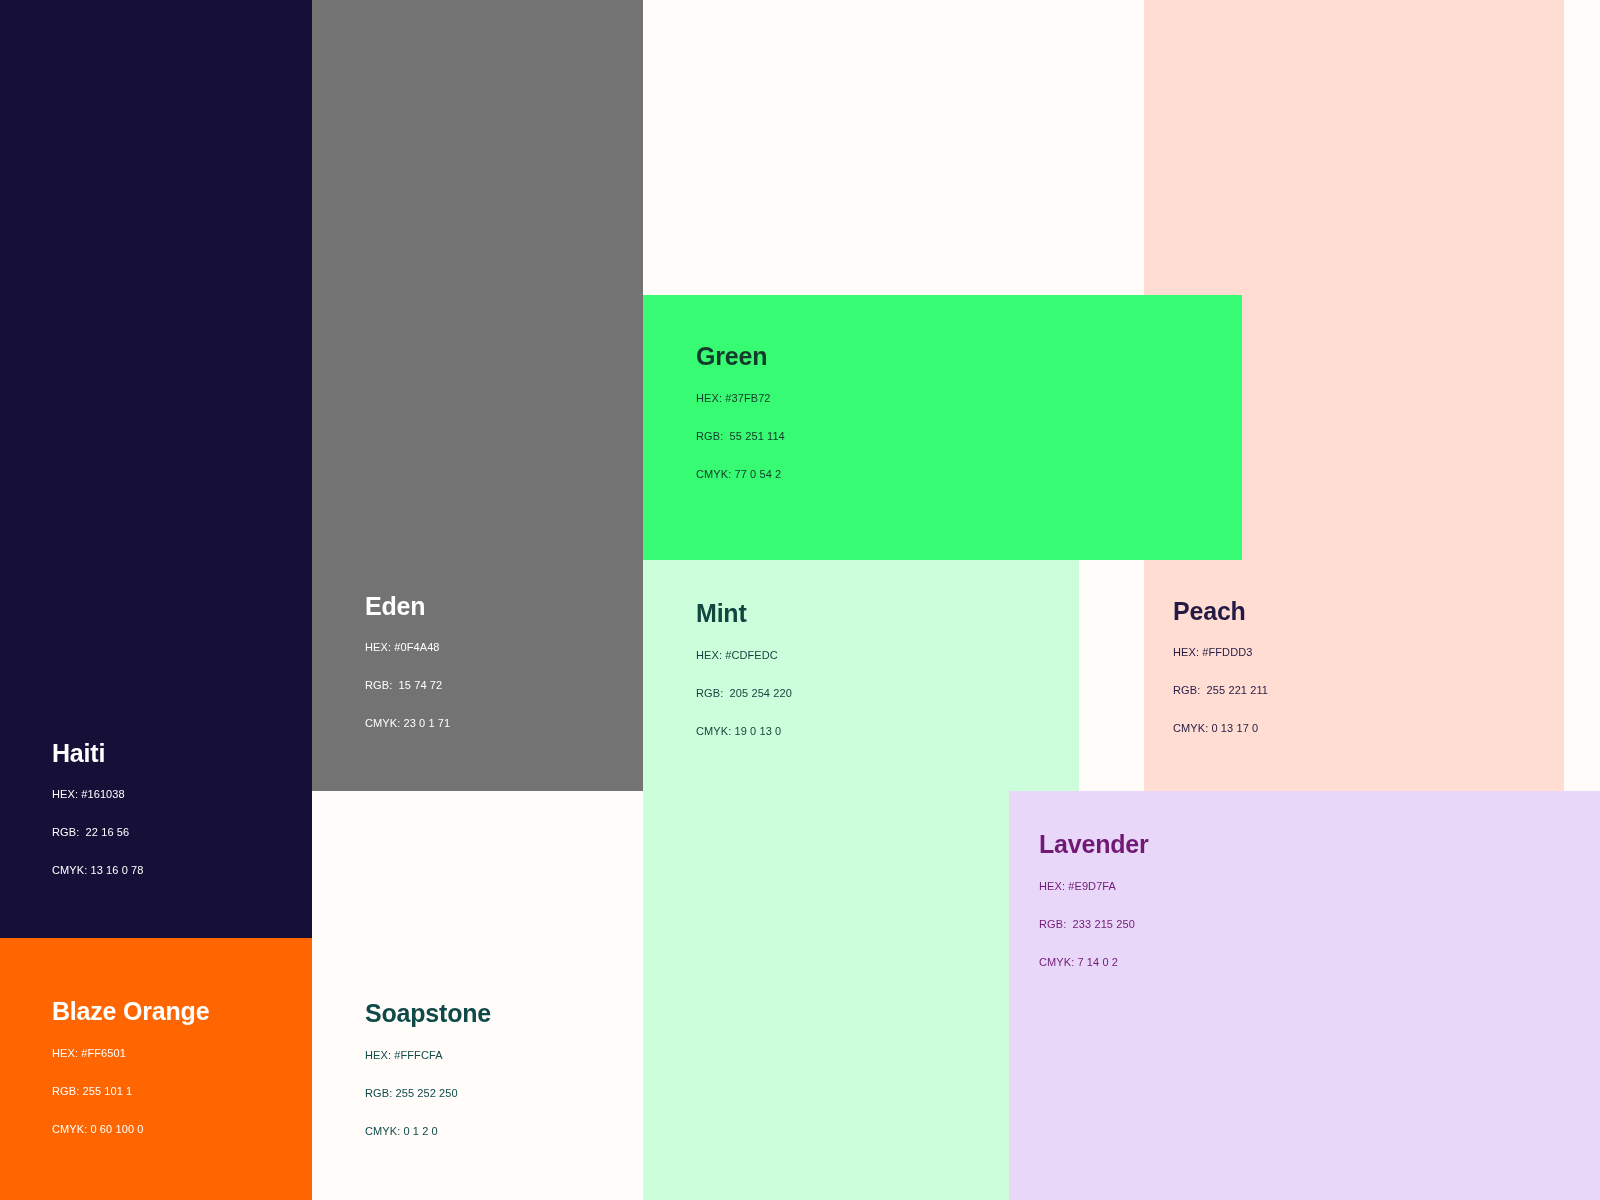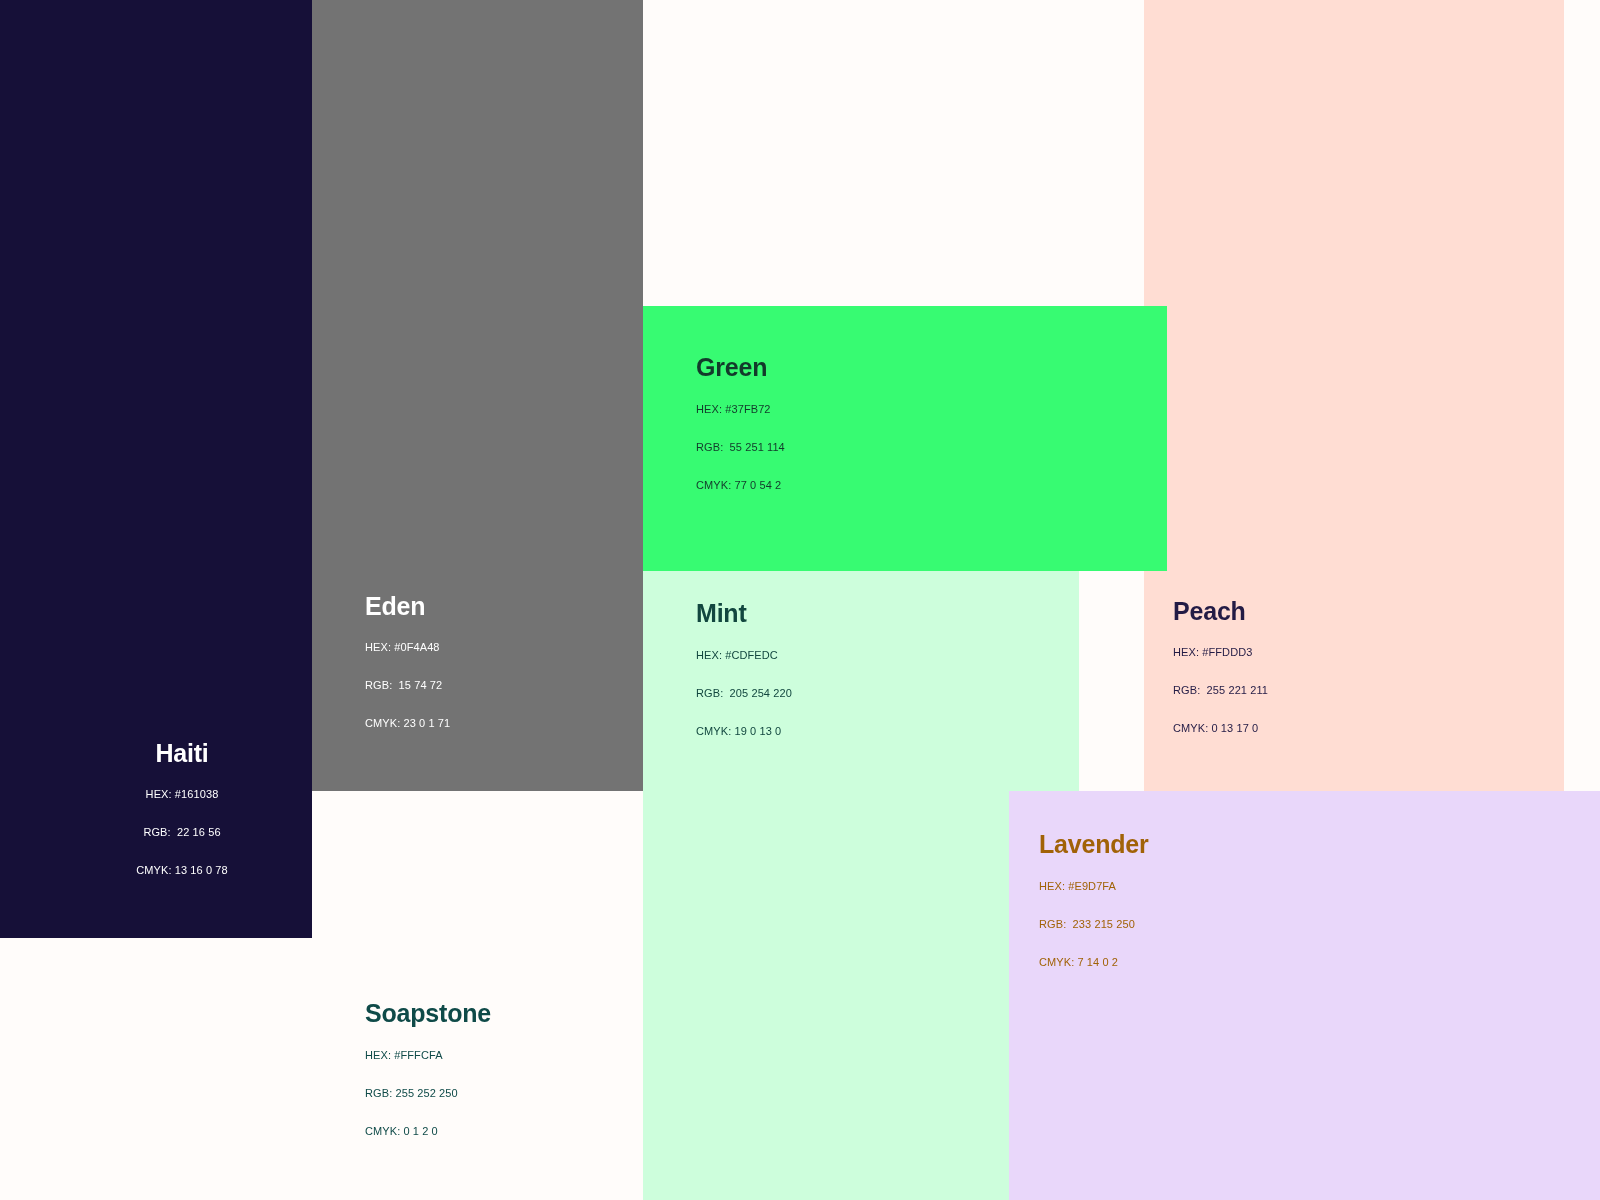--- a/index.html
+++ b/index.html
@@ -35,65 +35,73 @@
     font-size: 11px;
     font-weight: 400;
     line-height: 1.0;
     margin: 0 0 27px 0;
     letter-spacing: 0.1px;
     white-space: pre;
   }
   .spec:last-child { margin-bottom: 0; }
 
   
-  #sw-haiti { left: 0; top: 0; width: 312px; height: 938px; background: #161038; text-align: center; }
+  #sw-haiti { left: 0; top: 0; width: 312px; height: 938px; background: #161038; }
   #sw-haiti .swatch-body { left: 52px; bottom: 62px; color: #FFFFFF; }
 
   
   #sw-blaze { left: 0; top: 938px; width: 312px; height: 262px; background: #FF6501; }
   #sw-blaze .swatch-body { left: 52px; top: 60px; color: #FFFFFF; }
 
   
   #sw-eden { left: 312px; top: 0; width: 331px; height: 791px; background: #737373; }
   #sw-eden .swatch-body { left: 53px; bottom: 62px; color: #FFFFFF; }
 
   
   #sw-soapstone { left: 312px; top: 791px; width: 331px; height: 409px; background: #FFFCFA; border-radius: 19px; }
   #sw-soapstone .swatch-body { left: 53px; top: 209px; color: #0F4A48; }
 
   
-  #sw-green { left: 643px; top: 295px; width: 524px; height: 265px; background: #37FB72; margin-top: 11px; }
+  #sw-green { left: 643px; top: 295px; width: 599px; height: 265px; background: #37FB72; }
   #sw-green .swatch-body { left: 53px; top: 48px; color: #133A2B; }
 
   
   #sw-mint { left: 643px; top: 560px; width: 436px; height: 640px; background: #CDFEDC; }
   #sw-mint .swatch-body { left: 53px; top: 40px; color: #12473F; }
 
   
   #sw-peach { left: 1144px; top: 0; width: 420px; height: 791px; background: #FFDDD3; }
   #sw-peach .swatch-body { left: 29px; bottom: 57px; color: #231B45; }
 
   
   #sw-lavender { left: 1009px; top: 791px; width: 591px; height: 409px; background: #E9D7FA; }
-  #sw-lavender .swatch-body { left: 30px; top: 40px; color: #a16207; }
+  #sw-lavender .swatch-body { left: 30px; top: 40px; color: #701a75; }
 </style>
 </head>
 <body>
 
 <div id="palette">
 
   <div class="swatch" id="sw-haiti">
     <div class="swatch-body">
       <div class="swatch-name">Haiti</div>
       <div class="spec">HEX: #161038</div>
       <div class="spec">RGB:  22 16 56</div>
       <div class="spec">CMYK: 13 16 0 78</div>
     </div>
   </div>
 
+  <div class="swatch" id="sw-blaze">
+    <div class="swatch-body">
+      <div class="swatch-name">Blaze Orange</div>
+      <div class="spec">HEX: #FF6501</div>
+      <div class="spec">RGB: 255 101 1</div>
+      <div class="spec">CMYK: 0 60 100 0</div>
+    </div>
+  </div>
 
   <div class="swatch" id="sw-eden">
     <div class="swatch-body">
       <div class="swatch-name">Eden</div>
       <div class="spec">HEX: #0F4A48</div>
       <div class="spec">RGB:  15 74 72</div>
       <div class="spec">CMYK: 23 0 1 71</div>
     </div>
   </div>
 

